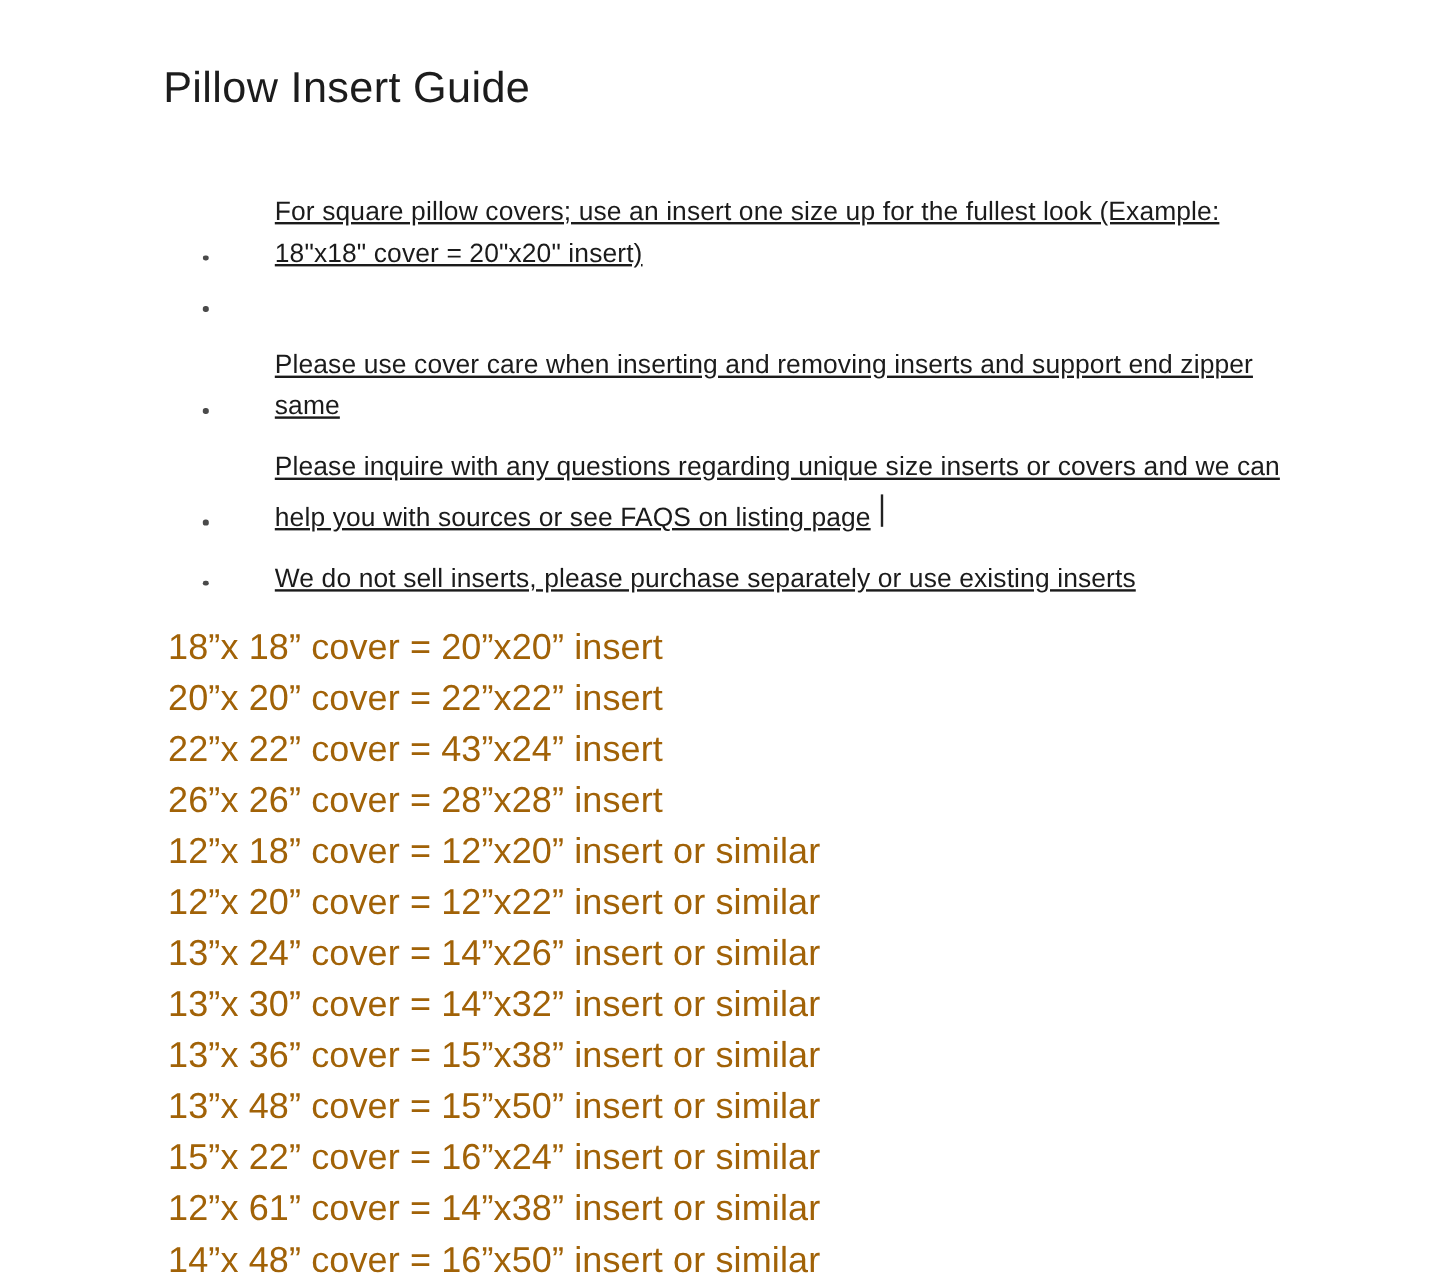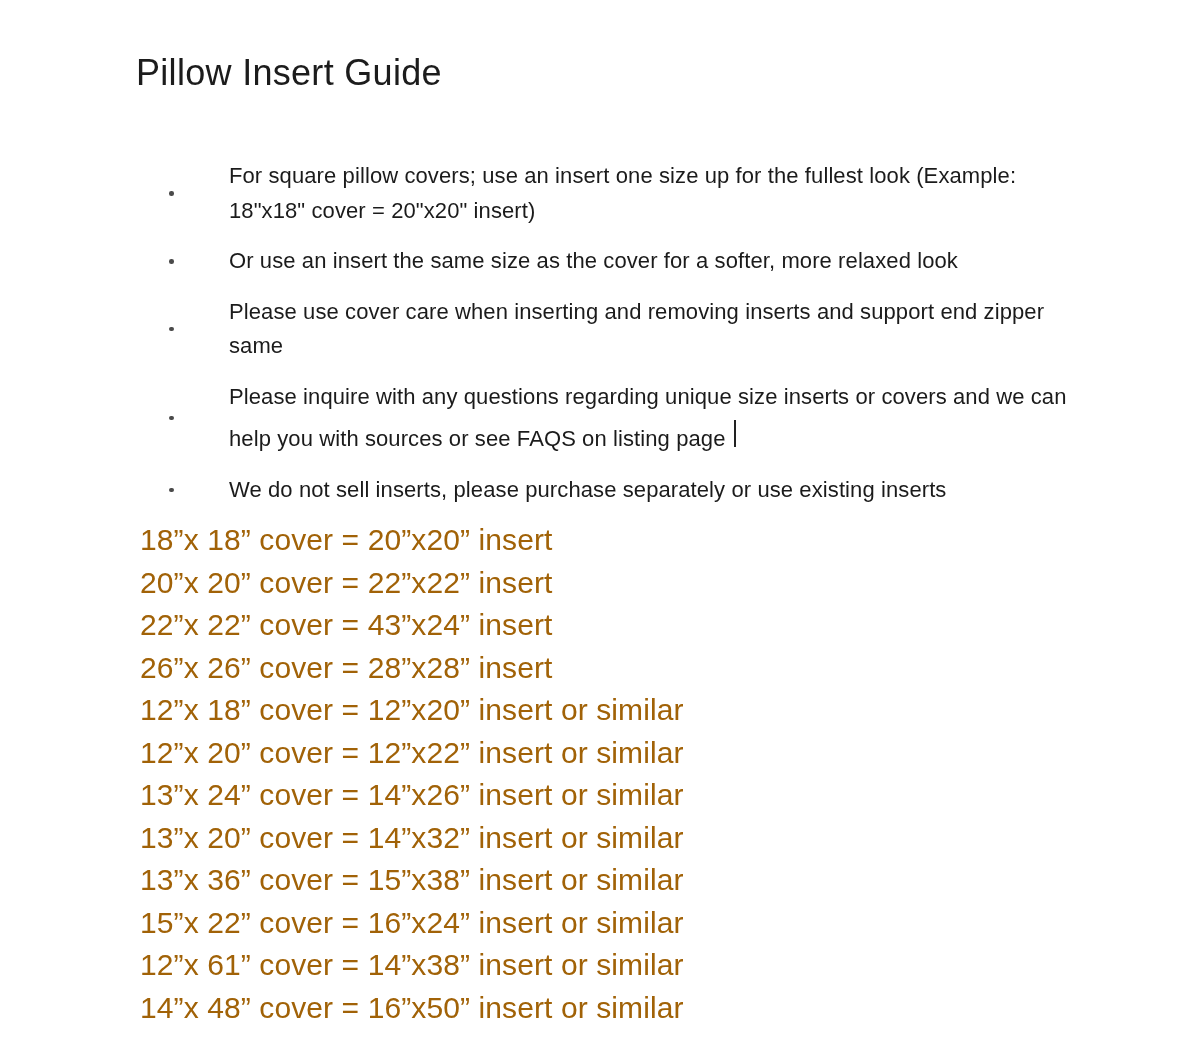--- a/index.html
+++ b/index.html
@@ -21,21 +21,22 @@
     white-space: nowrap;
   }
   .guidelines {
     position: absolute;
     left: 148px; top: 137px;
     width: 940px;
     list-style: none;
   }
   .bullet-item {
     display: flex;
-    align-items: center;
+    align-items: flex-end;
+    text-decoration: underline;
   }
   .bullet-dot-cell {
     flex: 0 0 49px;
     position: relative;
     height: 30.5px;
   }
   .bullet-dot-cell::before {
     content: "";
     position: absolute;
     left: 1px; top: 13px;
@@ -77,23 +78,20 @@
 <ul class="guidelines">
     <li class="bullet-item">
       <span class="bullet-dot-cell"></span>
       <span class="bullet-text">
         <span class="line">For square pillow covers; use an insert one size up for the fullest look (Example:</span>
         <span class="line">18"x18" cover = 20"x20" insert)</span>
       </span>
     </li>
     <li class="bullet-item">
       <span class="bullet-dot-cell"></span>
-      <span class="bullet-text">
-        <span class="line">Or use an insert the same size as the cover for a softer, more relaxed look</span>
-      </span>
     </li>
     <li class="bullet-item">
       <span class="bullet-dot-cell"></span>
       <span class="bullet-text">
         <span class="line">Please use cover care when inserting and removing inserts and support end zipper</span>
         <span class="line">same</span>
       </span>
     </li>
     <li class="bullet-item">
       <span class="bullet-dot-cell"></span>
@@ -111,18 +109,19 @@
   </ul>
 
 <div class="size-list">
     <div class="size-row">18”x 18” cover = 20”x20” insert</div>
     <div class="size-row">20”x 20” cover = 22”x22” insert</div>
     <div class="size-row">22”x 22” cover = 43”x24” insert</div>
     <div class="size-row">26”x 26” cover = 28”x28” insert</div>
     <div class="size-row">12”x 18” cover = 12”x20” insert or similar</div>
     <div class="size-row">12”x 20” cover = 12”x22” insert or similar</div>
     <div class="size-row">13”x 24” cover = 14”x26” insert or similar</div>
-    <div class="size-row">13”x 20” cover = 14”x32” insert or similar</div>
+    <div class="size-row">13”x 30” cover = 14”x32” insert or similar</div>
     <div class="size-row">13”x 36” cover = 15”x38” insert or similar</div>
+    <div class="size-row">13”x 48” cover = 15”x50” insert or similar</div>
     <div class="size-row">15”x 22” cover = 16”x24” insert or similar</div>
     <div class="size-row">12”x 61” cover = 14”x38” insert or similar</div>
     <div class="size-row">14”x 48” cover = 16”x50” insert or similar</div>
   </div>
 
 </body></html>

